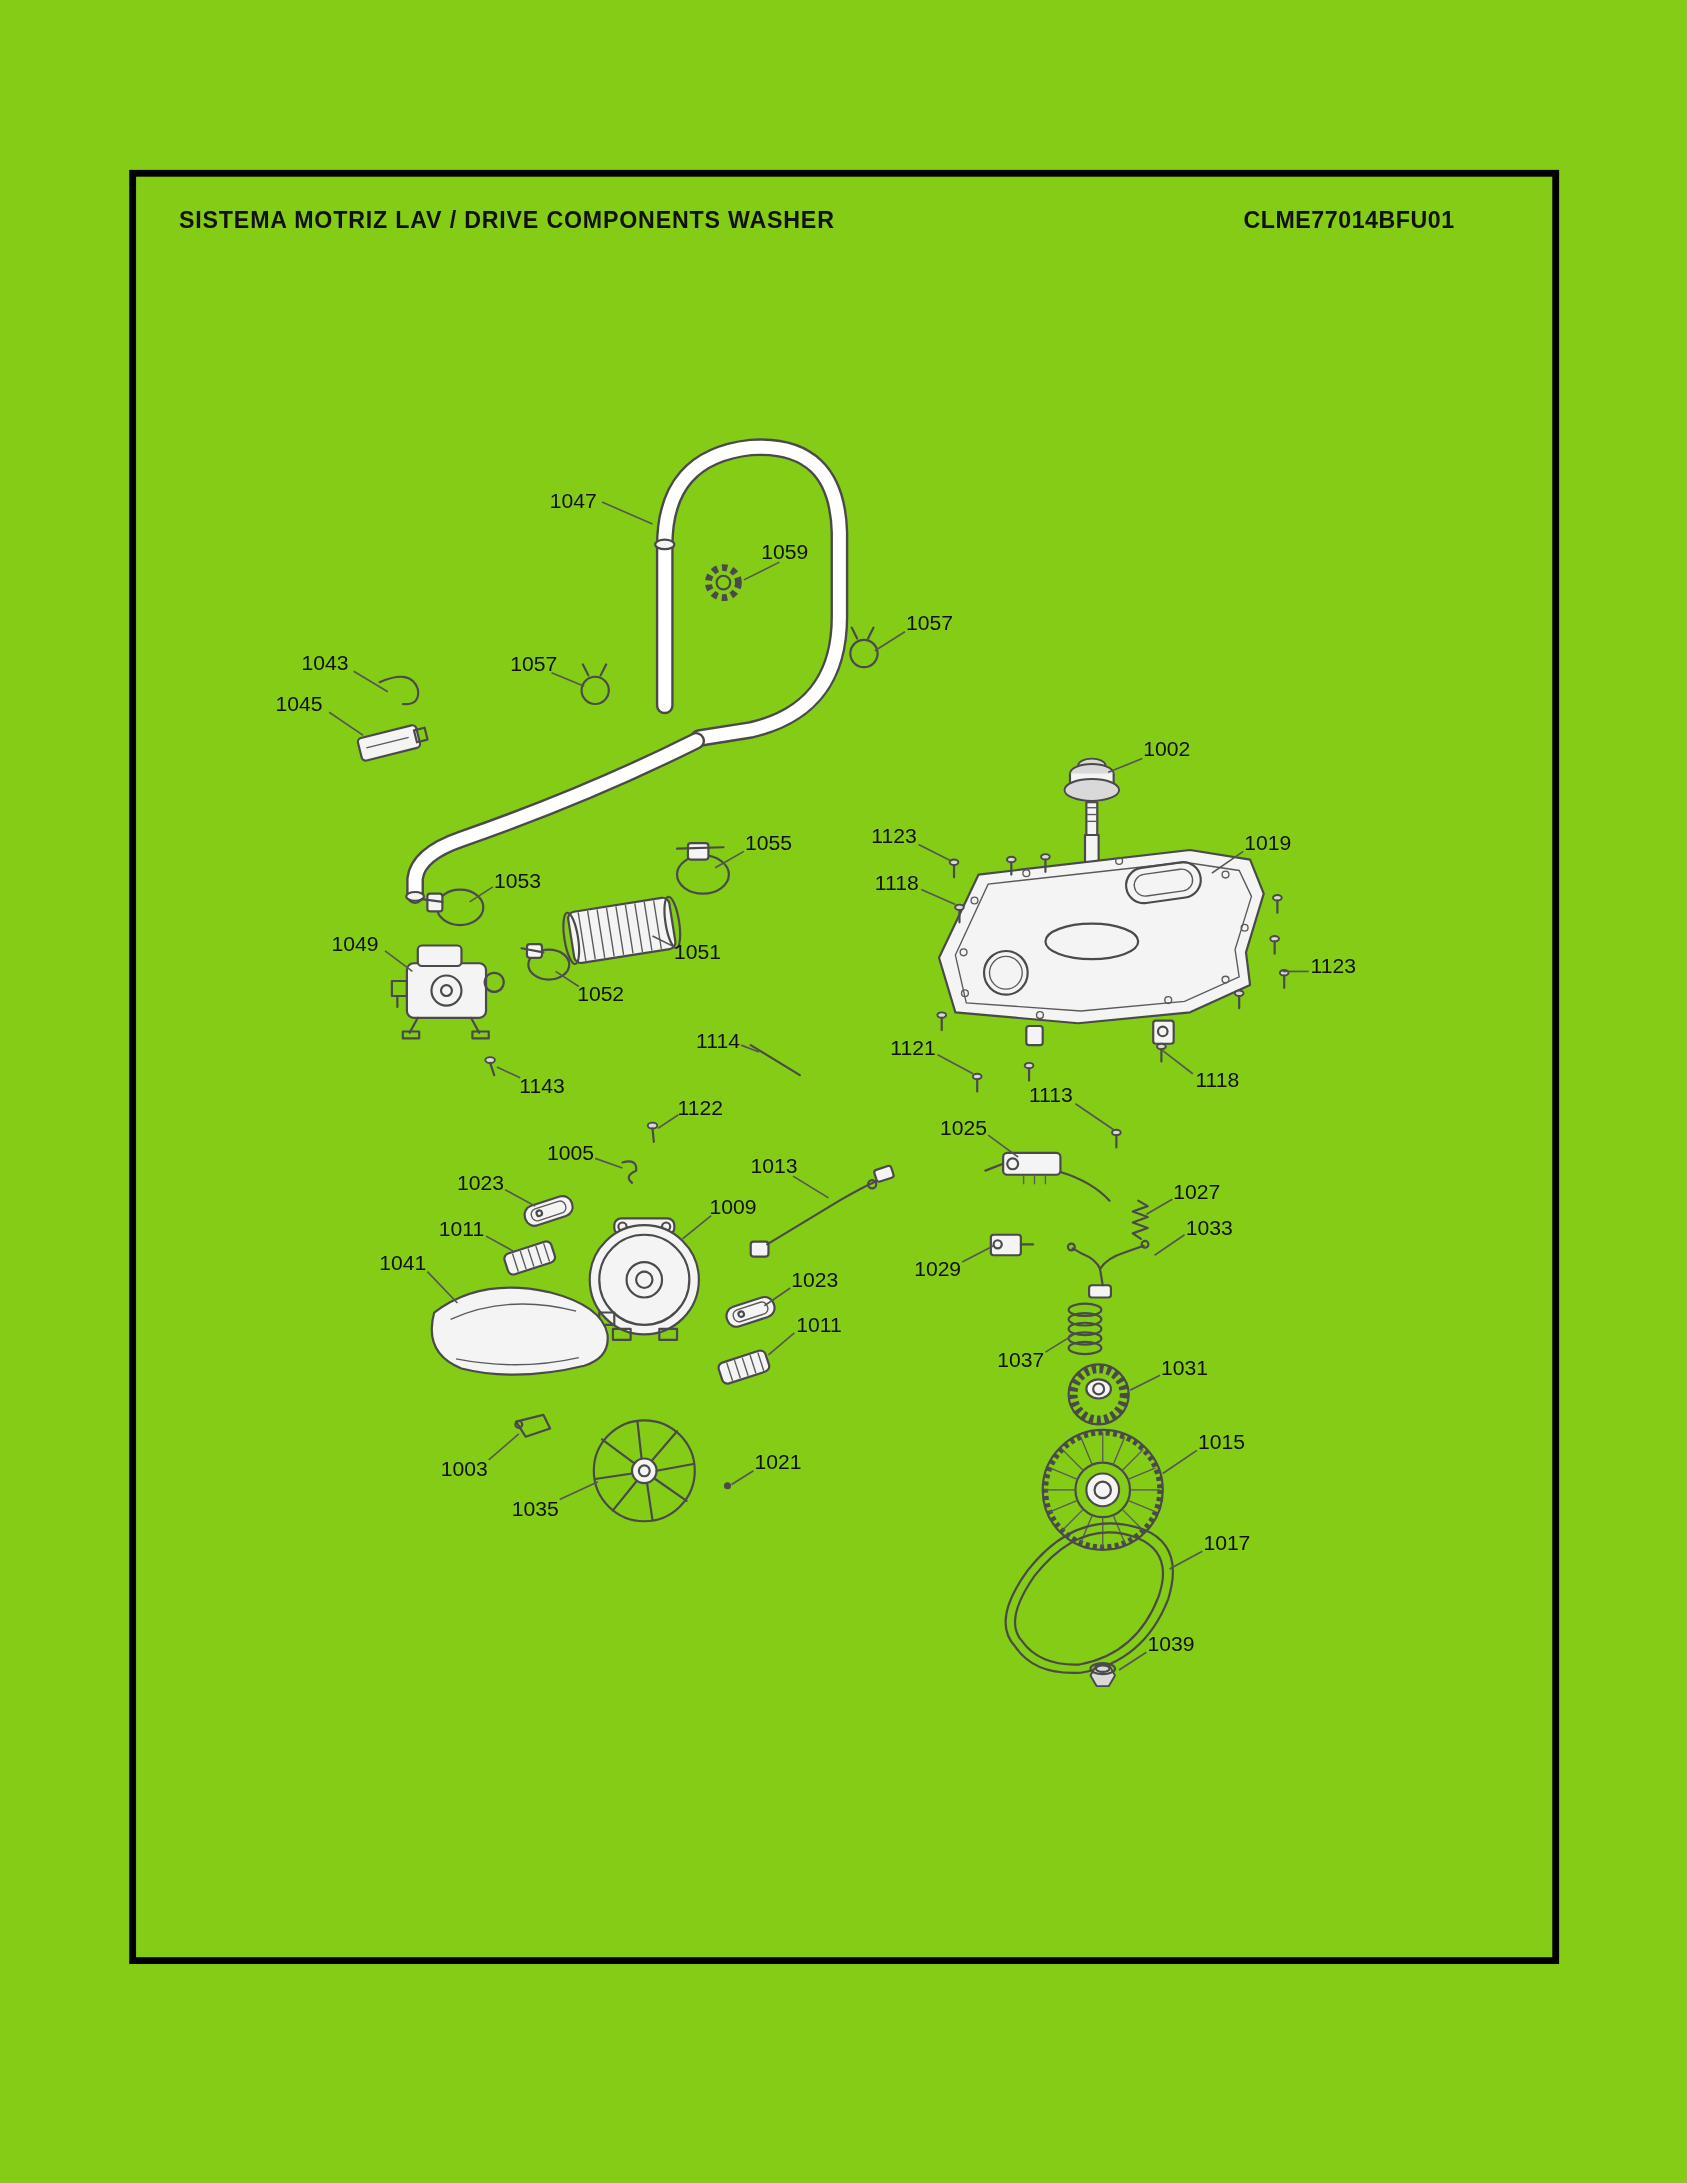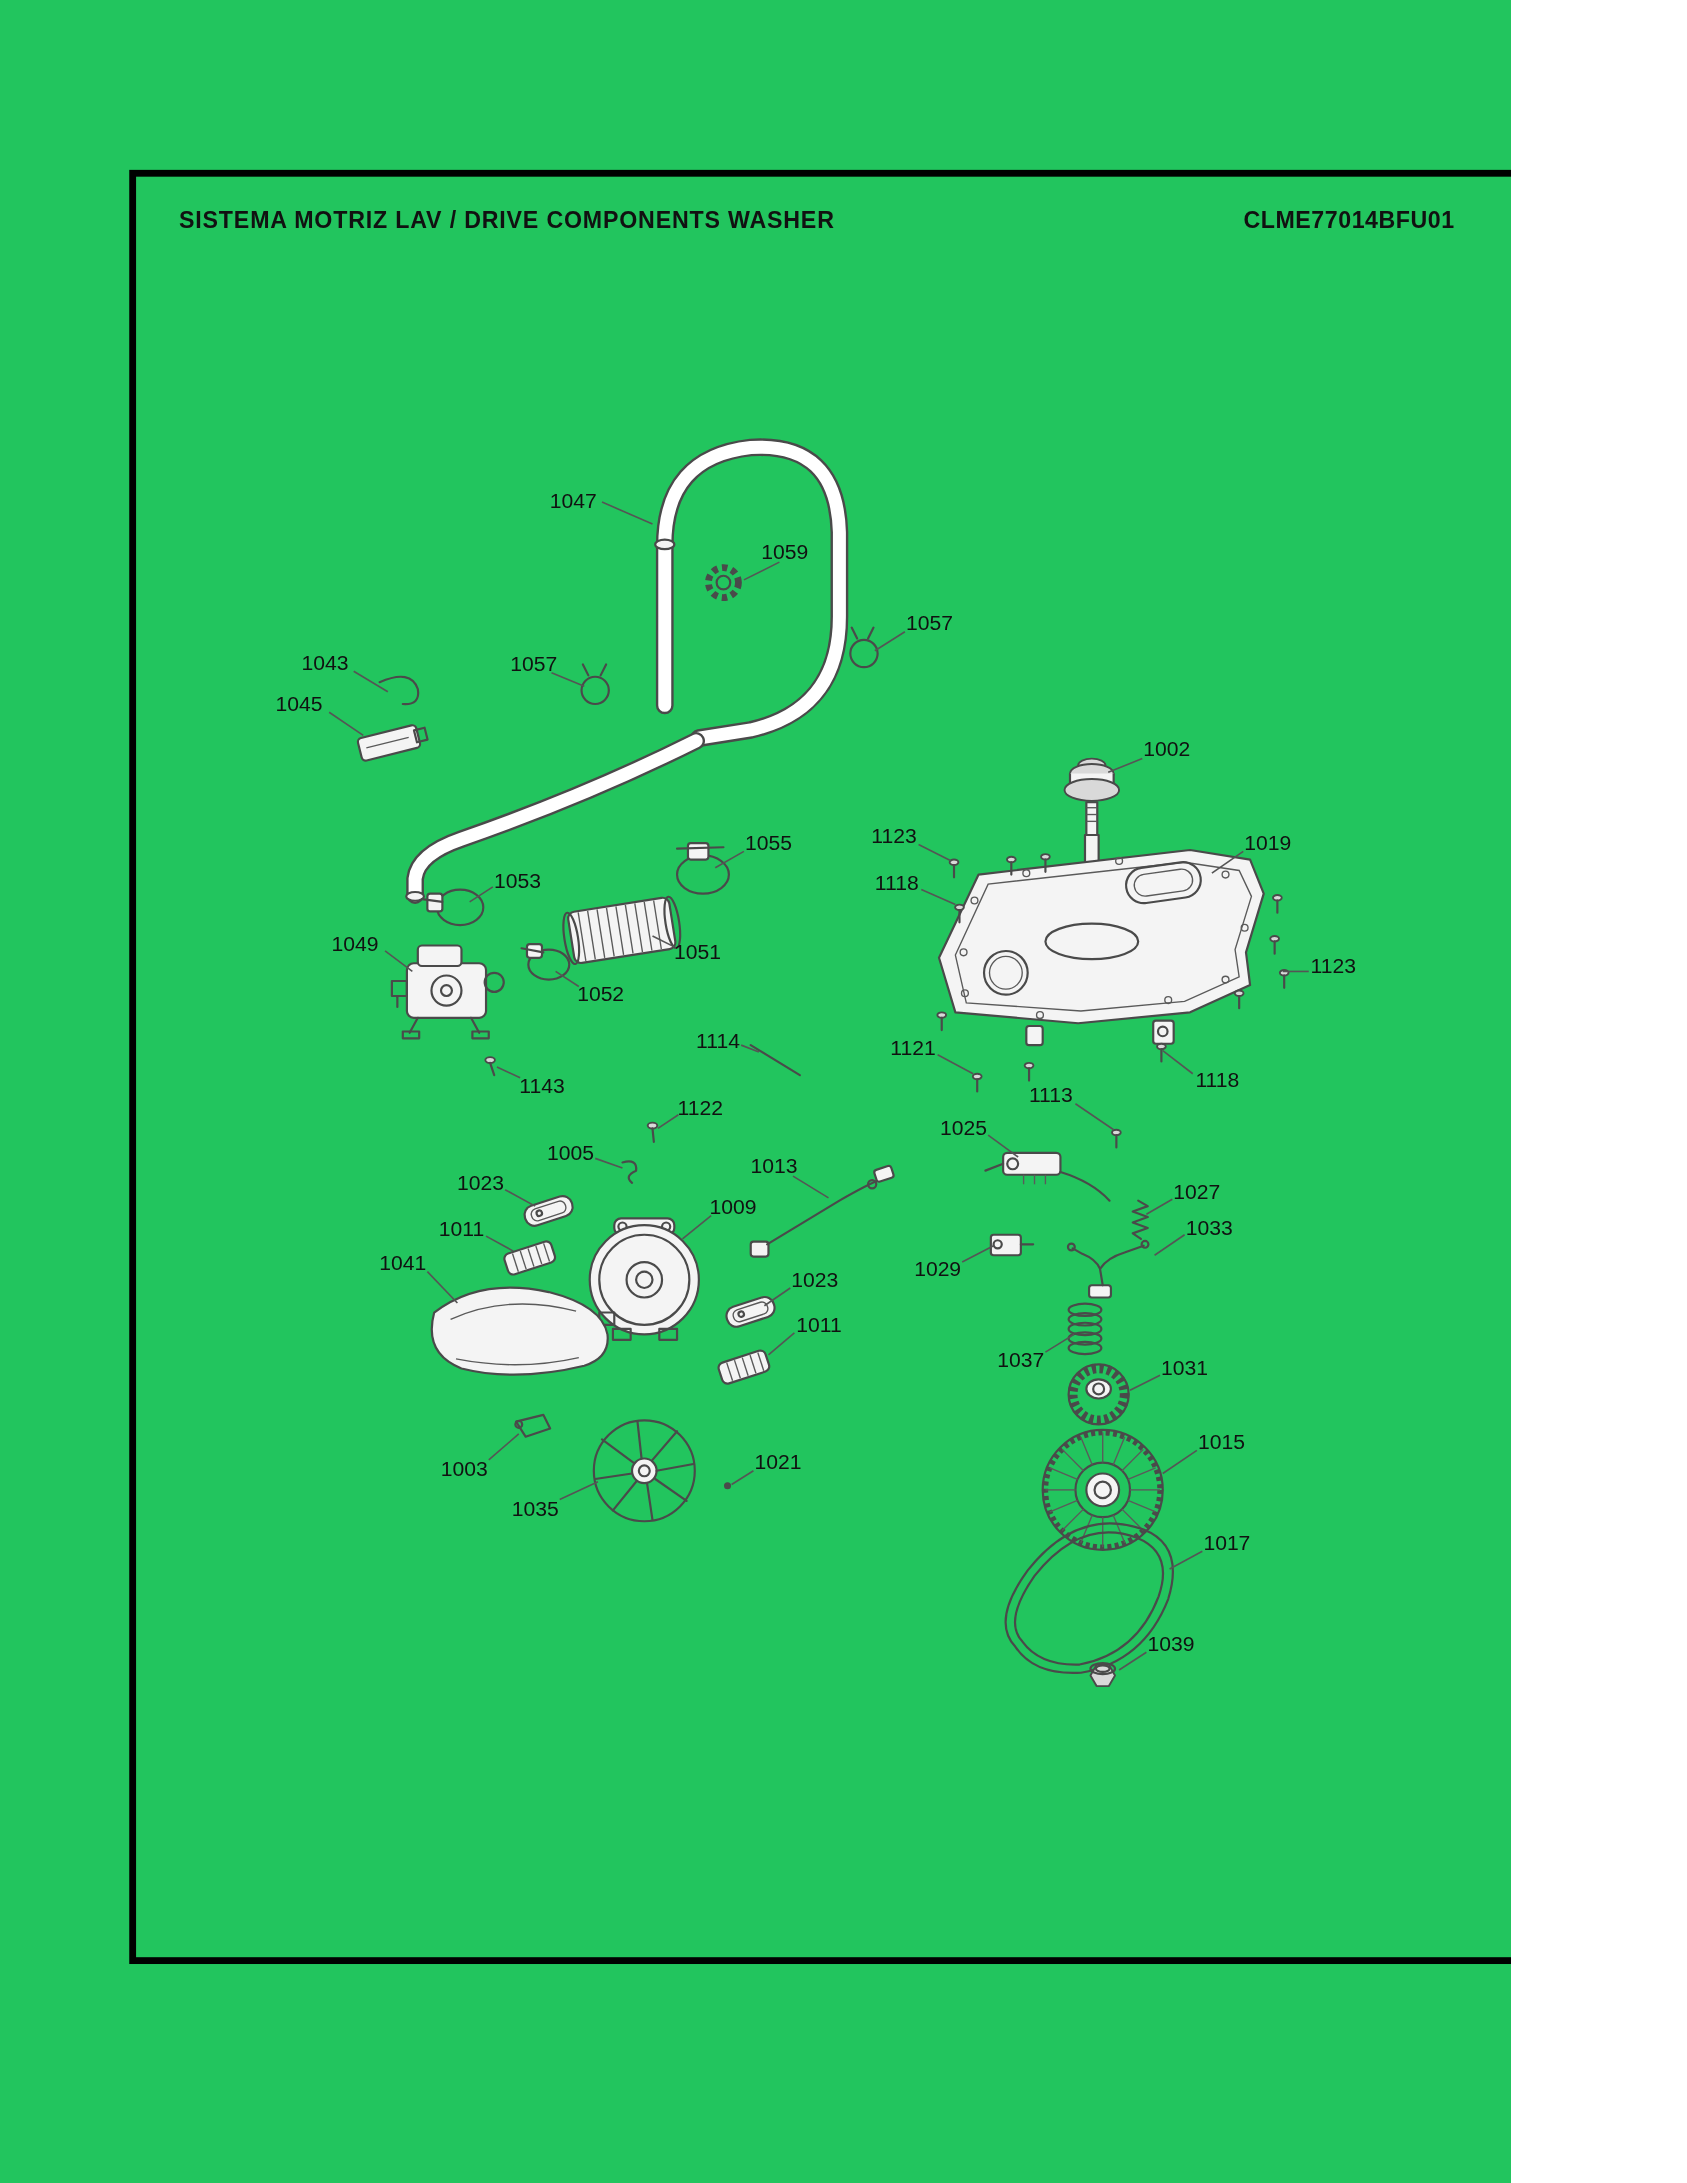--- a/index.html
+++ b/index.html
@@ -1,16 +1,16 @@
 <!DOCTYPE html>
 <html style="font-size:10.6px"><head>
 <meta charset="utf-8">
 <style>
   html,body{margin:0;padding:0;background:#ffffff;}
-  .page{position:relative;width:1511px;height:2183px;background:#22c55e;overflow:hidden;}
+  .page{position:relative;width:1687px;height:2183px;background:#84cc16;overflow:hidden;}
   svg{display:block;}
   .frame{fill:none;stroke:#000;stroke-width:5;}
   .title-text{font:600 17px "Liberation Sans",sans-serif;fill:#111;letter-spacing:.6px;}
   .docid-text{font:600 17px "Liberation Sans",sans-serif;fill:#111;letter-spacing:.4px;}
   .part{stroke:#4a4a4a;fill:none;stroke-width:1.6;stroke-linecap:round;stroke-linejoin:round;}
   .part-fill{stroke:#4a4a4a;fill:#f4f4f4;stroke-width:1.6;stroke-linejoin:round;}
   .part-dark{stroke:#4a4a4a;fill:#d9d9d9;stroke-width:1.4;stroke-linejoin:round;}
   .tube-outer{stroke:#4a4a4a;fill:none;stroke-width:13;stroke-linecap:round;stroke-linejoin:round;}
   .tube-inner{stroke:#ffffff;fill:none;stroke-width:9.5;stroke-linecap:round;stroke-linejoin:round;}
   .thin{stroke:#5a5a5a;fill:none;stroke-width:1;}

